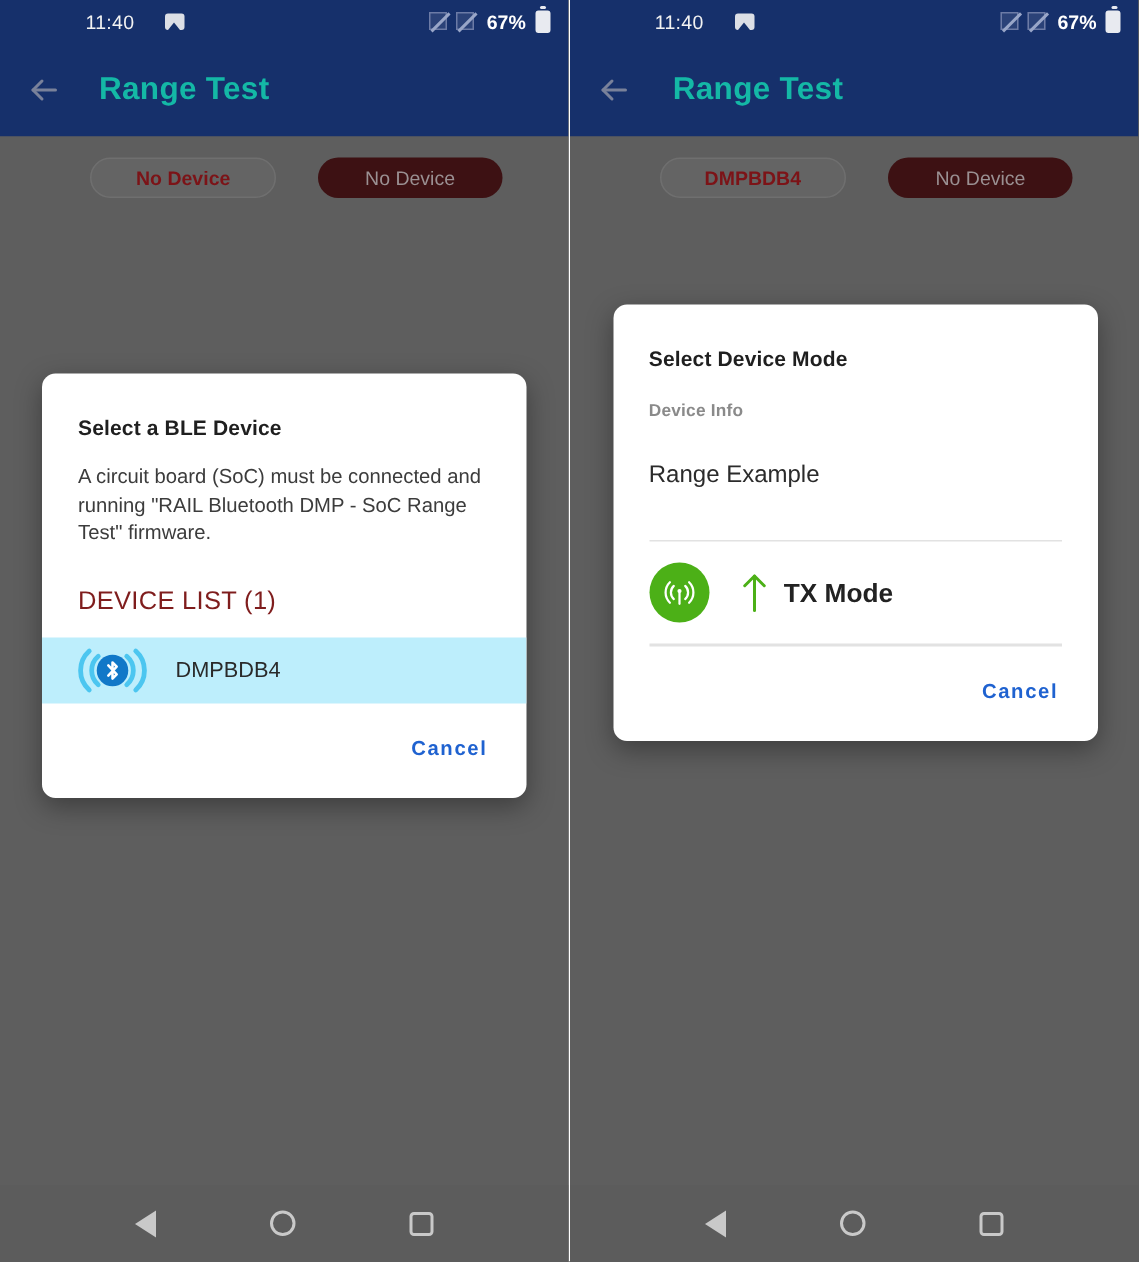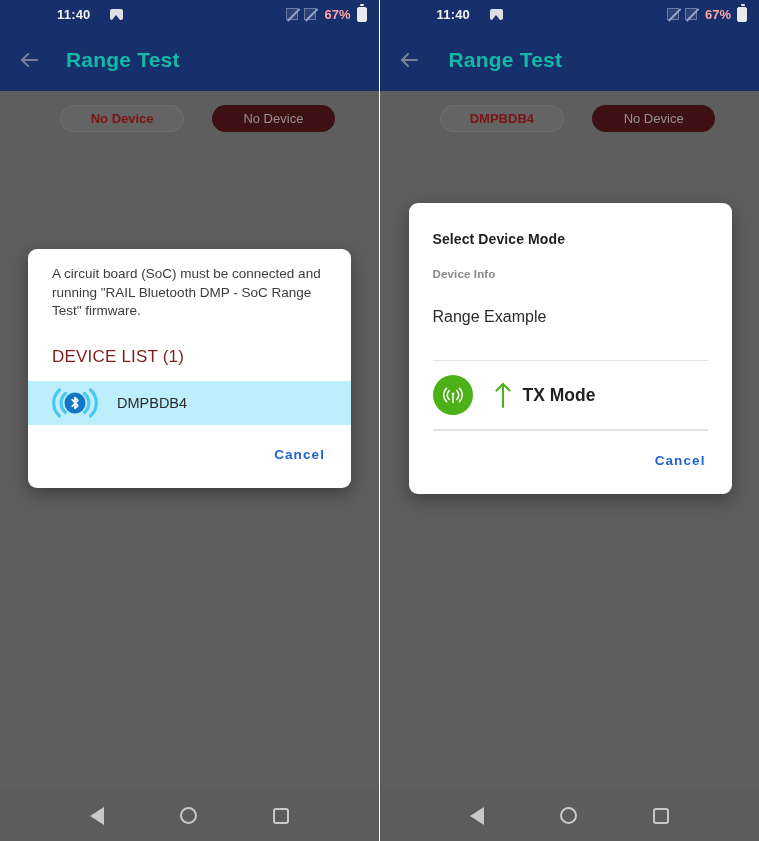--- a/index.html
+++ b/index.html
@@ -23,21 +23,21 @@
   .statusbar {
     position: relative;
     height: 28px;
     background: #16306b;
     display: flex; align-items: center;
     color: #ffffff;
   }
   .sb-time {
     position: absolute; left: 57px; top: 0; height: 28px;
     display: flex; align-items: center;
-    font-size: 13px; font-weight: bold; letter-spacing: .2px;
+    font-size: 13px; font-weight: normal; letter-spacing: .2px;
     color: #f2f2f2;
   }
   .sb-photo-icon {
     position: absolute; left: 110px; top: 9px;
     width: 13px; height: 11px;
     border-radius: 2px; background: #dcdfe6;
     overflow: hidden;
   }
   .sb-photo-icon::after {
     content: ""; position: absolute; left: 2px; bottom: 0;
@@ -55,21 +55,21 @@
     border: 1px solid #6c7ba6;
     position: relative;
     transform: none;
   }
   .sb-signal::after {
     content: ""; position: absolute; left: -2px; top: 5px;
     width: 17px; height: 1.5px; background: #99a6c8;
     transform: rotate(-45deg); transform-origin: center;
   }
   .sb-battery-pct {
-    font-size: 13px; font-weight: bold; color: #fca5a5; margin-left: 2px;
+    font-size: 13px; font-weight: bold; color: #ffffff; margin-left: 2px;
   }
   .sb-battery {
     width: 10px; height: 15px; border: 1.5px solid #e8eaf0; border-radius: 2px;
     position: relative; background: #e8eaf0;
   }
   .sb-battery::before {
     content: ""; position: absolute; top: -4px; left: 2.5px;
     width: 4px; height: 2.5px; background: #e8eaf0; border-radius: 1px;
   }
 
@@ -247,20 +247,21 @@
 
     <div class="content">
 
       <div class="chips">
         <div class="chip chip-outline">No Device</div>
         <div class="chip chip-filled">No Device</div>
       </div>
 
       <div class="dialog dialog-left">
         <div class="dlg-pad">
+          <div class="dlg-title">Select a BLE Device</div>
           <div class="dlg-body">A circuit board (SoC) must be connected and running "RAIL Bluetooth DMP - SoC Range Test" firmware.</div>
           <div class="dlg-section">DEVICE LIST (1)</div>
         </div>
 
         <div class="device-row">
           <div class="bt-icon">
             <svg width="46" height="34" viewBox="0 0 46 34">
               <g fill="none" stroke="#4cc6f0" stroke-width="3.2" stroke-linecap="round">
                 <path d="M13.5 7.5 A12.5 12.5 0 0 0 13.5 26.5"></path>
                 <path d="M7.5 4 A17.5 17.5 0 0 0 7.5 30"></path>

